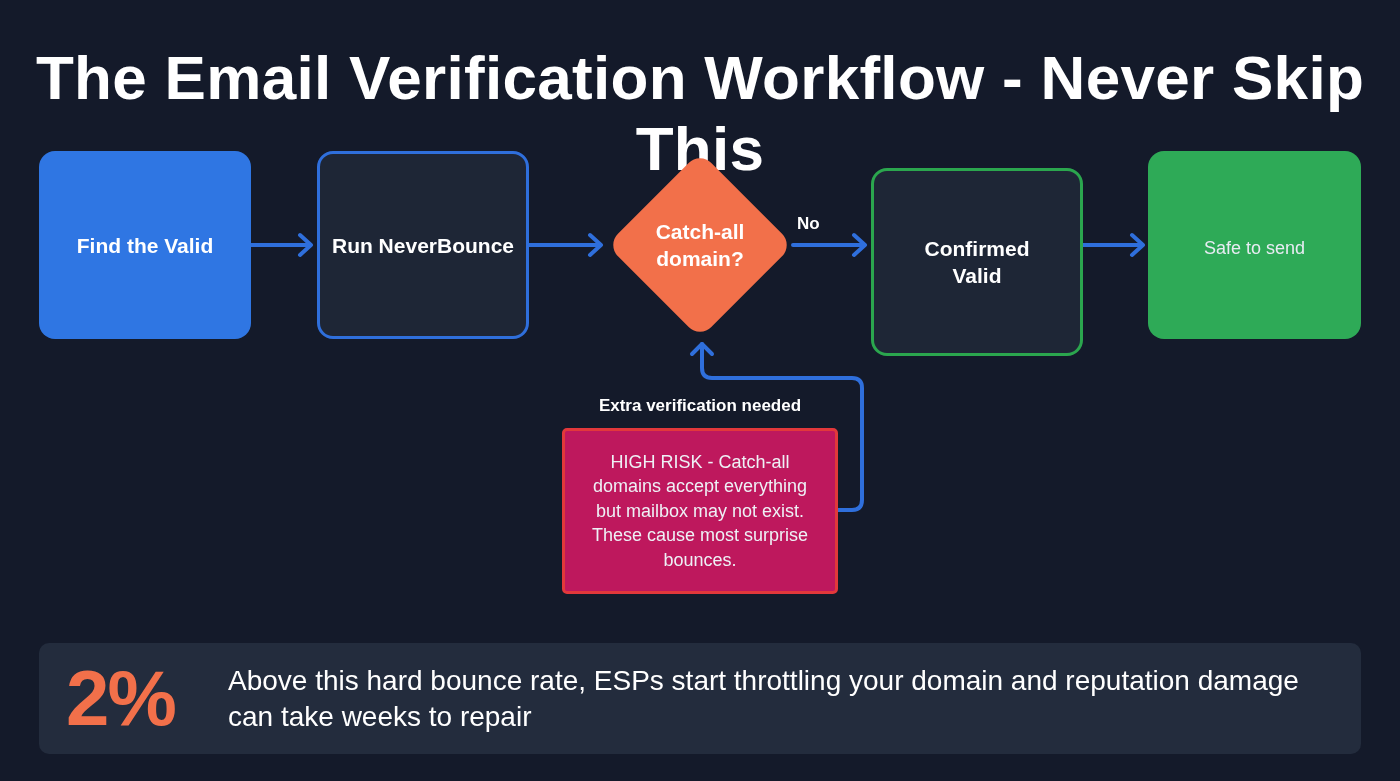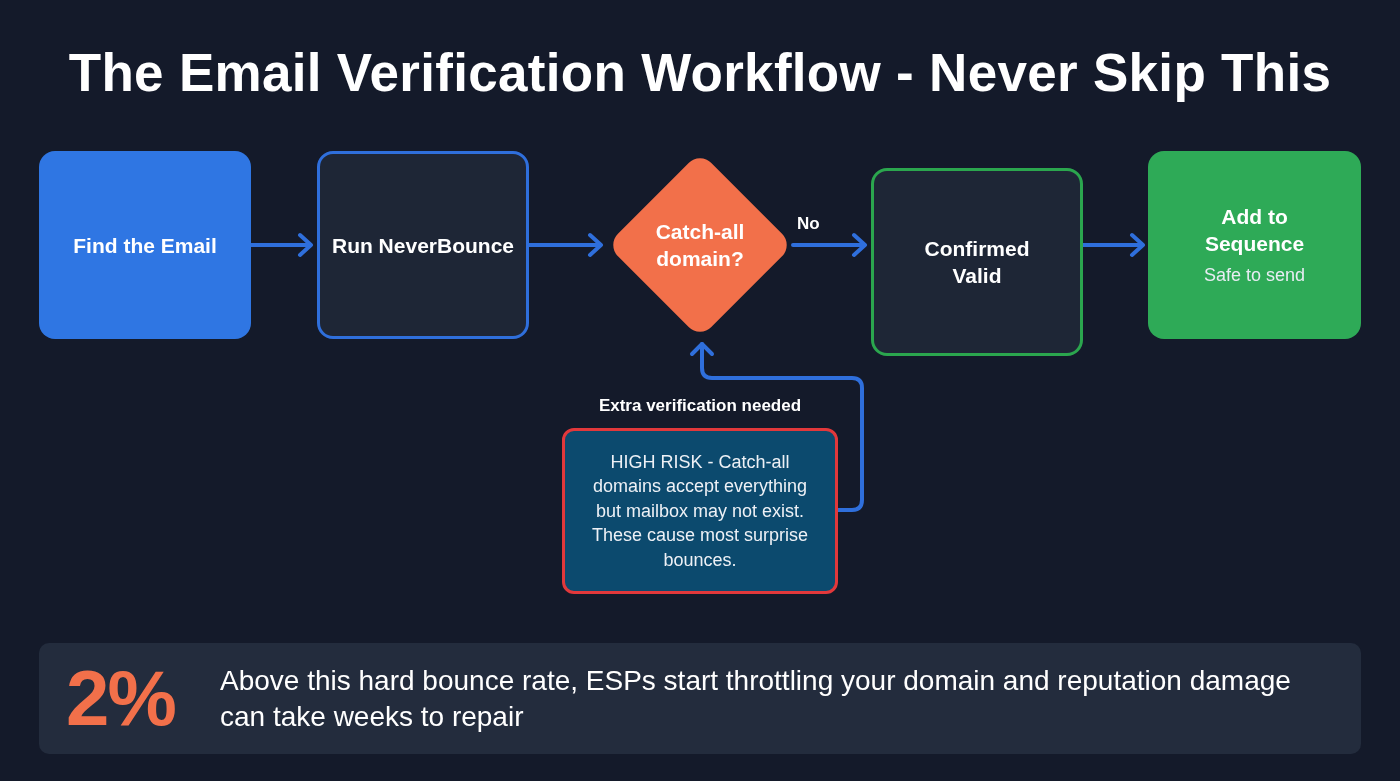--- a/index.html
+++ b/index.html
@@ -5,21 +5,21 @@
   html, body { margin:0; padding:0; }
   body {
     width:1400px; height:781px; overflow:hidden;
     background:#141a2a;
     font-family:"Liberation Sans", "DejaVu Sans", sans-serif;
     color:#ffffff;
     position:relative;
   }
   .title {
     position:absolute; left:0; top:42px; width:1400px; text-align:center;
-    font-size:53px; font-weight:bold; letter-spacing:0.3px;
+    font-size:62px; font-weight:bold; letter-spacing:0.3px;
   }
   .box {
     position:absolute; box-sizing:border-box; border-radius:16px;
     display:flex; flex-direction:column; align-items:center; justify-content:center;
     text-align:center;
   }
   .box .h { font-size:21px; font-weight:bold; line-height:27px; }
   .box .s { font-size:18px; line-height:25px; color:#e8ecf3; margin-top:6px; }
   .b1 { left:39px; top:151px; width:212px; height:188px; background:#2f76e3; }
   .b2 { left:317px; top:151px; width:212px; height:188px; background:#1e2636; border:3px solid #2f6fdc; }
@@ -32,31 +32,31 @@
   }
   .diamond-text {
     position:absolute; left:0; top:0; width:186px; height:186px;
     display:flex; align-items:center; justify-content:center; text-align:center;
     font-size:21px; font-weight:bold; line-height:27px;
   }
   .label-no { position:absolute; left:797px; top:214px; font-size:17px; font-weight:bold; }
   .extra-label { position:absolute; left:560px; top:396px; width:280px; text-align:center; font-size:17px; font-weight:bold; }
   .risk {
     position:absolute; left:562px; top:428px; width:276px; height:166px; box-sizing:border-box;
-    border:3px solid #e2383b; border-radius:12px; background:#0c4a6e;
+    border:3px solid #e2383b; border-radius:5px; background:#be185d;
     display:flex; align-items:center; justify-content:center; text-align:center;
     font-size:18px; line-height:24.5px; color:#eef1f6; padding:0 12px;
   }
   .callout {
     position:absolute; left:39px; top:643px; width:1322px; height:111px;
     background:#232c3d; border-radius:10px; box-sizing:border-box;
     display:flex; align-items:center;
   }
   .callout .big { font-size:78px; font-weight:bold; color:#f2704a; margin-left:27px; width:150px; letter-spacing:-2px; }
-  .callout .txt { font-size:28px; line-height:36px; color:#ffffff; margin-left:4px; width:1110px; }
+  .callout .txt { font-size:28px; line-height:36px; color:#ffffff; margin-left:12px; width:1110px; }
   svg.arrows { position:absolute; left:0; top:0; }
 </style>
 </head>
 <body>
 
 <div class="title">The Email Verification Workflow - Never Skip This</div>
 
 <svg class="arrows" width="1400" height="781">
   <g stroke="#2f6fdc" stroke-width="4" fill="none" stroke-linecap="round" stroke-linejoin="round">
     <line x1="251" y1="245" x2="310" y2="245"></line>
@@ -66,42 +66,41 @@
     <line x1="793" y1="245" x2="864" y2="245"></line>
     <polyline points="854,235 865,245 854,255"></polyline>
     <line x1="1083" y1="245" x2="1142" y2="245"></line>
     <polyline points="1132,235 1143,245 1132,255"></polyline>
     <path d="M838,510 L852,510 Q862,510 862,500 L862,388 Q862,378 852,378 L712,378 Q702,378 702,368 L702,344"></path>
     <polyline points="692,354 702,344 712,354"></polyline>
   </g>
 </svg>
 
 <div class="box b1">
-  <div class="h">Find the Email</div>
+  <div class="h">Find the Valid</div>
 </div>
 
 <div class="box b2">
   <div class="h">Run NeverBounce</div>
 </div>
 
 <div class="diamond-wrap">
   <div class="diamond"></div>
   <div class="diamond-text">
       <span style="width:110px">Catch-all domain?</span>
     </div>
 </div>
 
 <div class="label-no">No</div>
 
 <div class="box b4">
   <div class="h" style="width:130px">Confirmed Valid</div>
 </div>
 
 <div class="box b5">
-  <div class="h" style="width:130px">Add to Sequence</div>
   <div class="s">Safe to send</div>
 </div>
 
 <div class="extra-label">Extra verification needed</div>
 
 <div class="risk">
   <span style="width:240px">HIGH RISK - Catch-all domains accept everything but mailbox may not exist. These cause most surprise bounces.</span>
 </div>
 
 <div class="callout">

